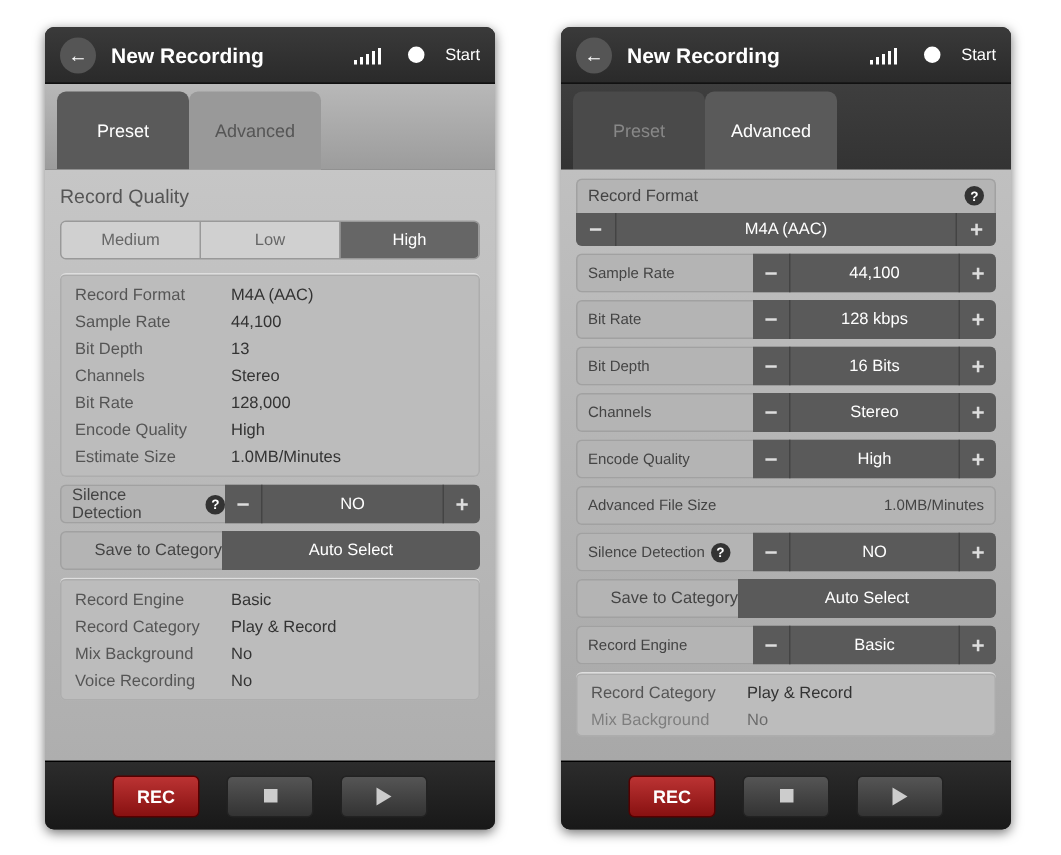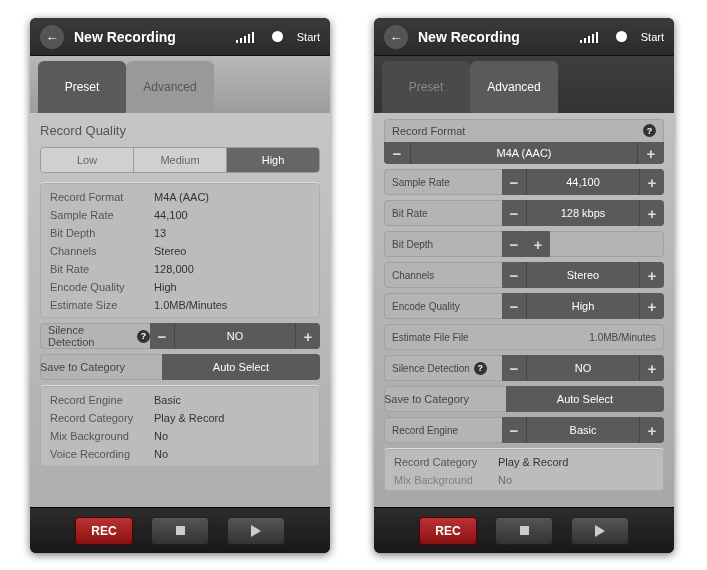--- a/index.html
+++ b/index.html
@@ -121,21 +121,21 @@
   }
   .stepper .val {
     flex:1; background:#5a5a5a; color:#fff; display:flex;align-items:center;justify-content:center;
     font-size:11px; border-left:1px solid #444;border-right:1px solid #444;
   }
   
   .select-row {
     display:flex; align-items:center; background:#b4b4b4; border-radius:4px; height:26px; overflow:hidden;
     box-shadow:inset 0 0 0 1px rgba(0,0,0,.1);
   }
-  .select-row .lbl { width:122px; font-size:11px; color:#444; padding-left:0; }
+  .select-row .lbl { width:108px; font-size:11px; color:#444; padding-left:0;text-align:right; }
   .select-row .val {
     flex:1; background:#5a5a5a; color:#fff; display:flex;align-items:center;justify-content:center;
     font-size:11px; height:100%;
   }
   
   .adv-full {
     background:#b4b4b4; border-radius:4px; overflow:hidden;
     box-shadow:inset 0 0 0 1px rgba(0,0,0,.1);
   }
   .adv-full .head {
@@ -204,22 +204,22 @@
 
   <div class="tabs">
     <div class="tab active">Preset</div>
     <div class="tab inactive-light">Advanced</div>
   </div>
 
   <div class="content">
     <div class="sec-title">Record Quality</div>
 
     <div class="segmented">
+      <div class="seg">Medium</div>
       <div class="seg">Low</div>
-      <div class="seg">Medium</div>
       <div class="seg sel">High</div>
     </div>
 
     <div class="panel">
       <div class="kv">
           <span class="k">Record Format</span>
           <span class="v">M4A (AAC)</span>
         </div>
       <div class="kv">
           <span class="k">Sample Rate</span>
@@ -352,20 +352,21 @@
         <div class="btn">+</div>
       </div>
     </div>
 
     <div class="stepper-row dark">
       <div class="lbl">
           <span>Bit Depth</span>
         </div>
       <div class="stepper">
         <div class="btn">−</div>
+        <div class="val">16 Bits</div>
         <div class="btn">+</div>
       </div>
     </div>
 
     <div class="stepper-row dark">
       <div class="lbl">
           <span>Channels</span>
         </div>
       <div class="stepper">
         <div class="btn">−</div>
@@ -379,21 +380,21 @@
           <span>Encode Quality</span>
         </div>
       <div class="stepper">
         <div class="btn">−</div>
         <div class="val">High</div>
         <div class="btn">+</div>
       </div>
     </div>
 
     <div class="est-row">
-      <span>Estimate File File</span>
+      <span>Advanced File Size</span>
       <span>1.0MB/Minutes</span>
     </div>
 
     <div class="stepper-row dark">
       <div class="lbl">
           <span>Silence Detection</span>
           <span class="help">?</span>
         </div>
       <div class="stepper">
         <div class="btn">−</div>

